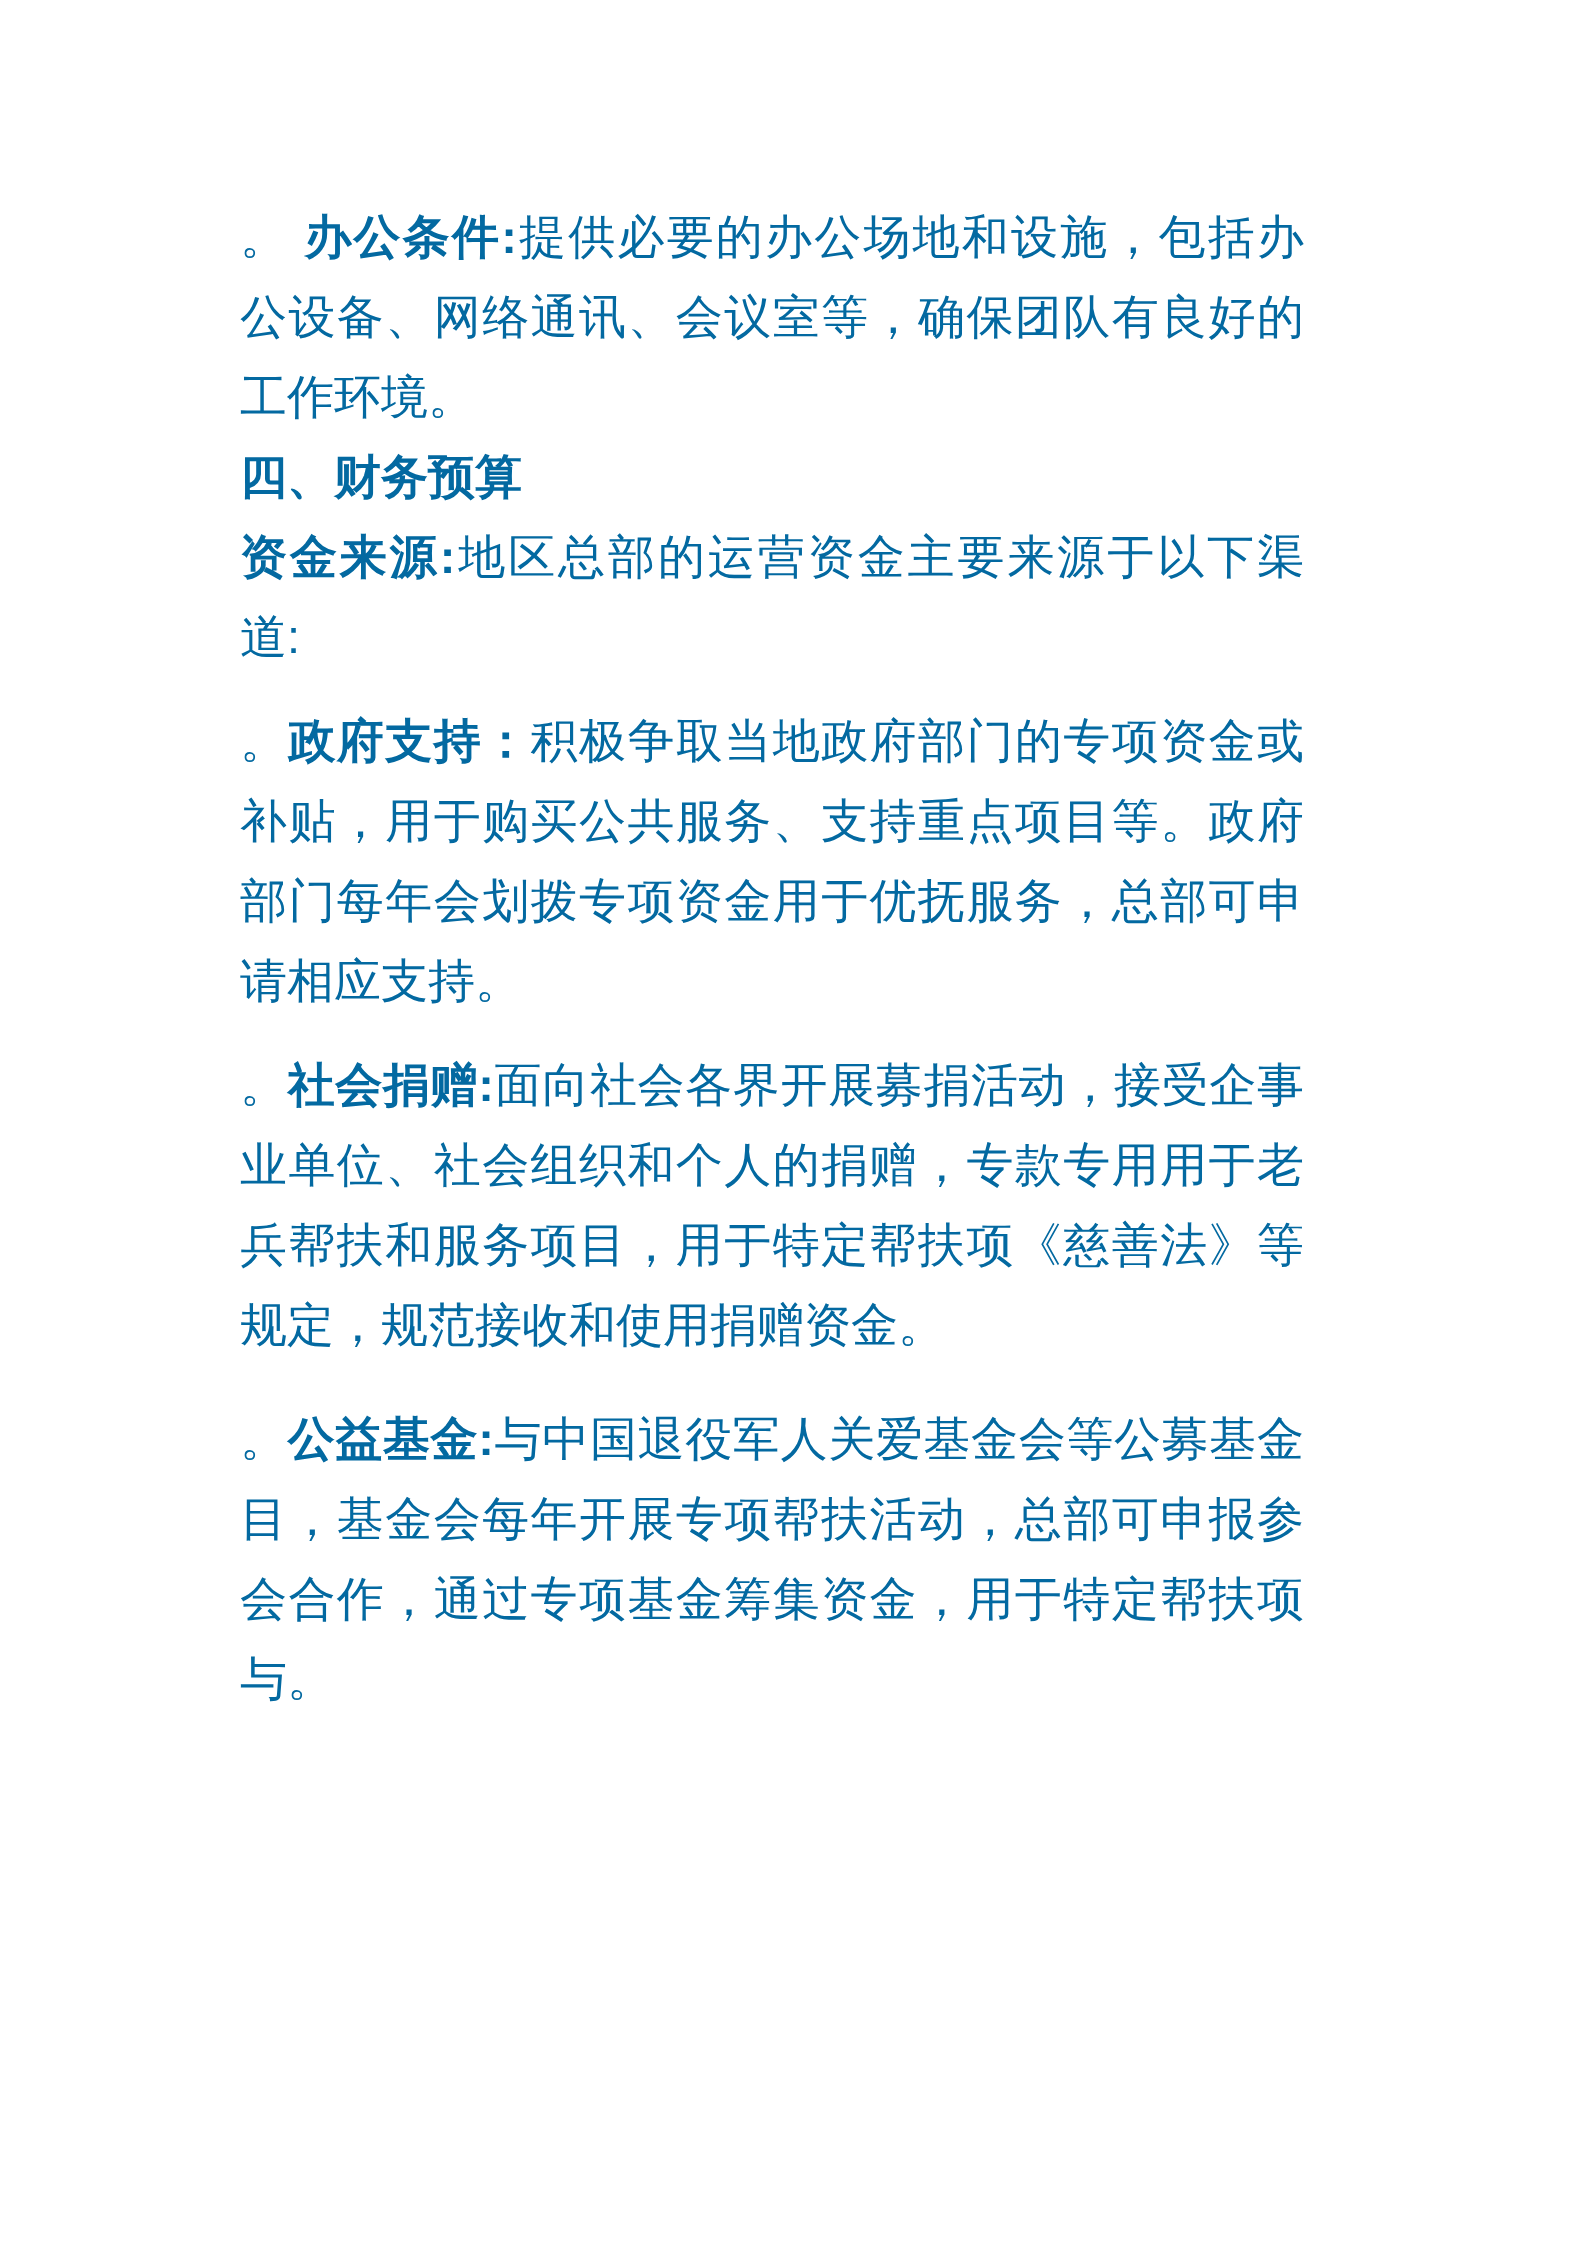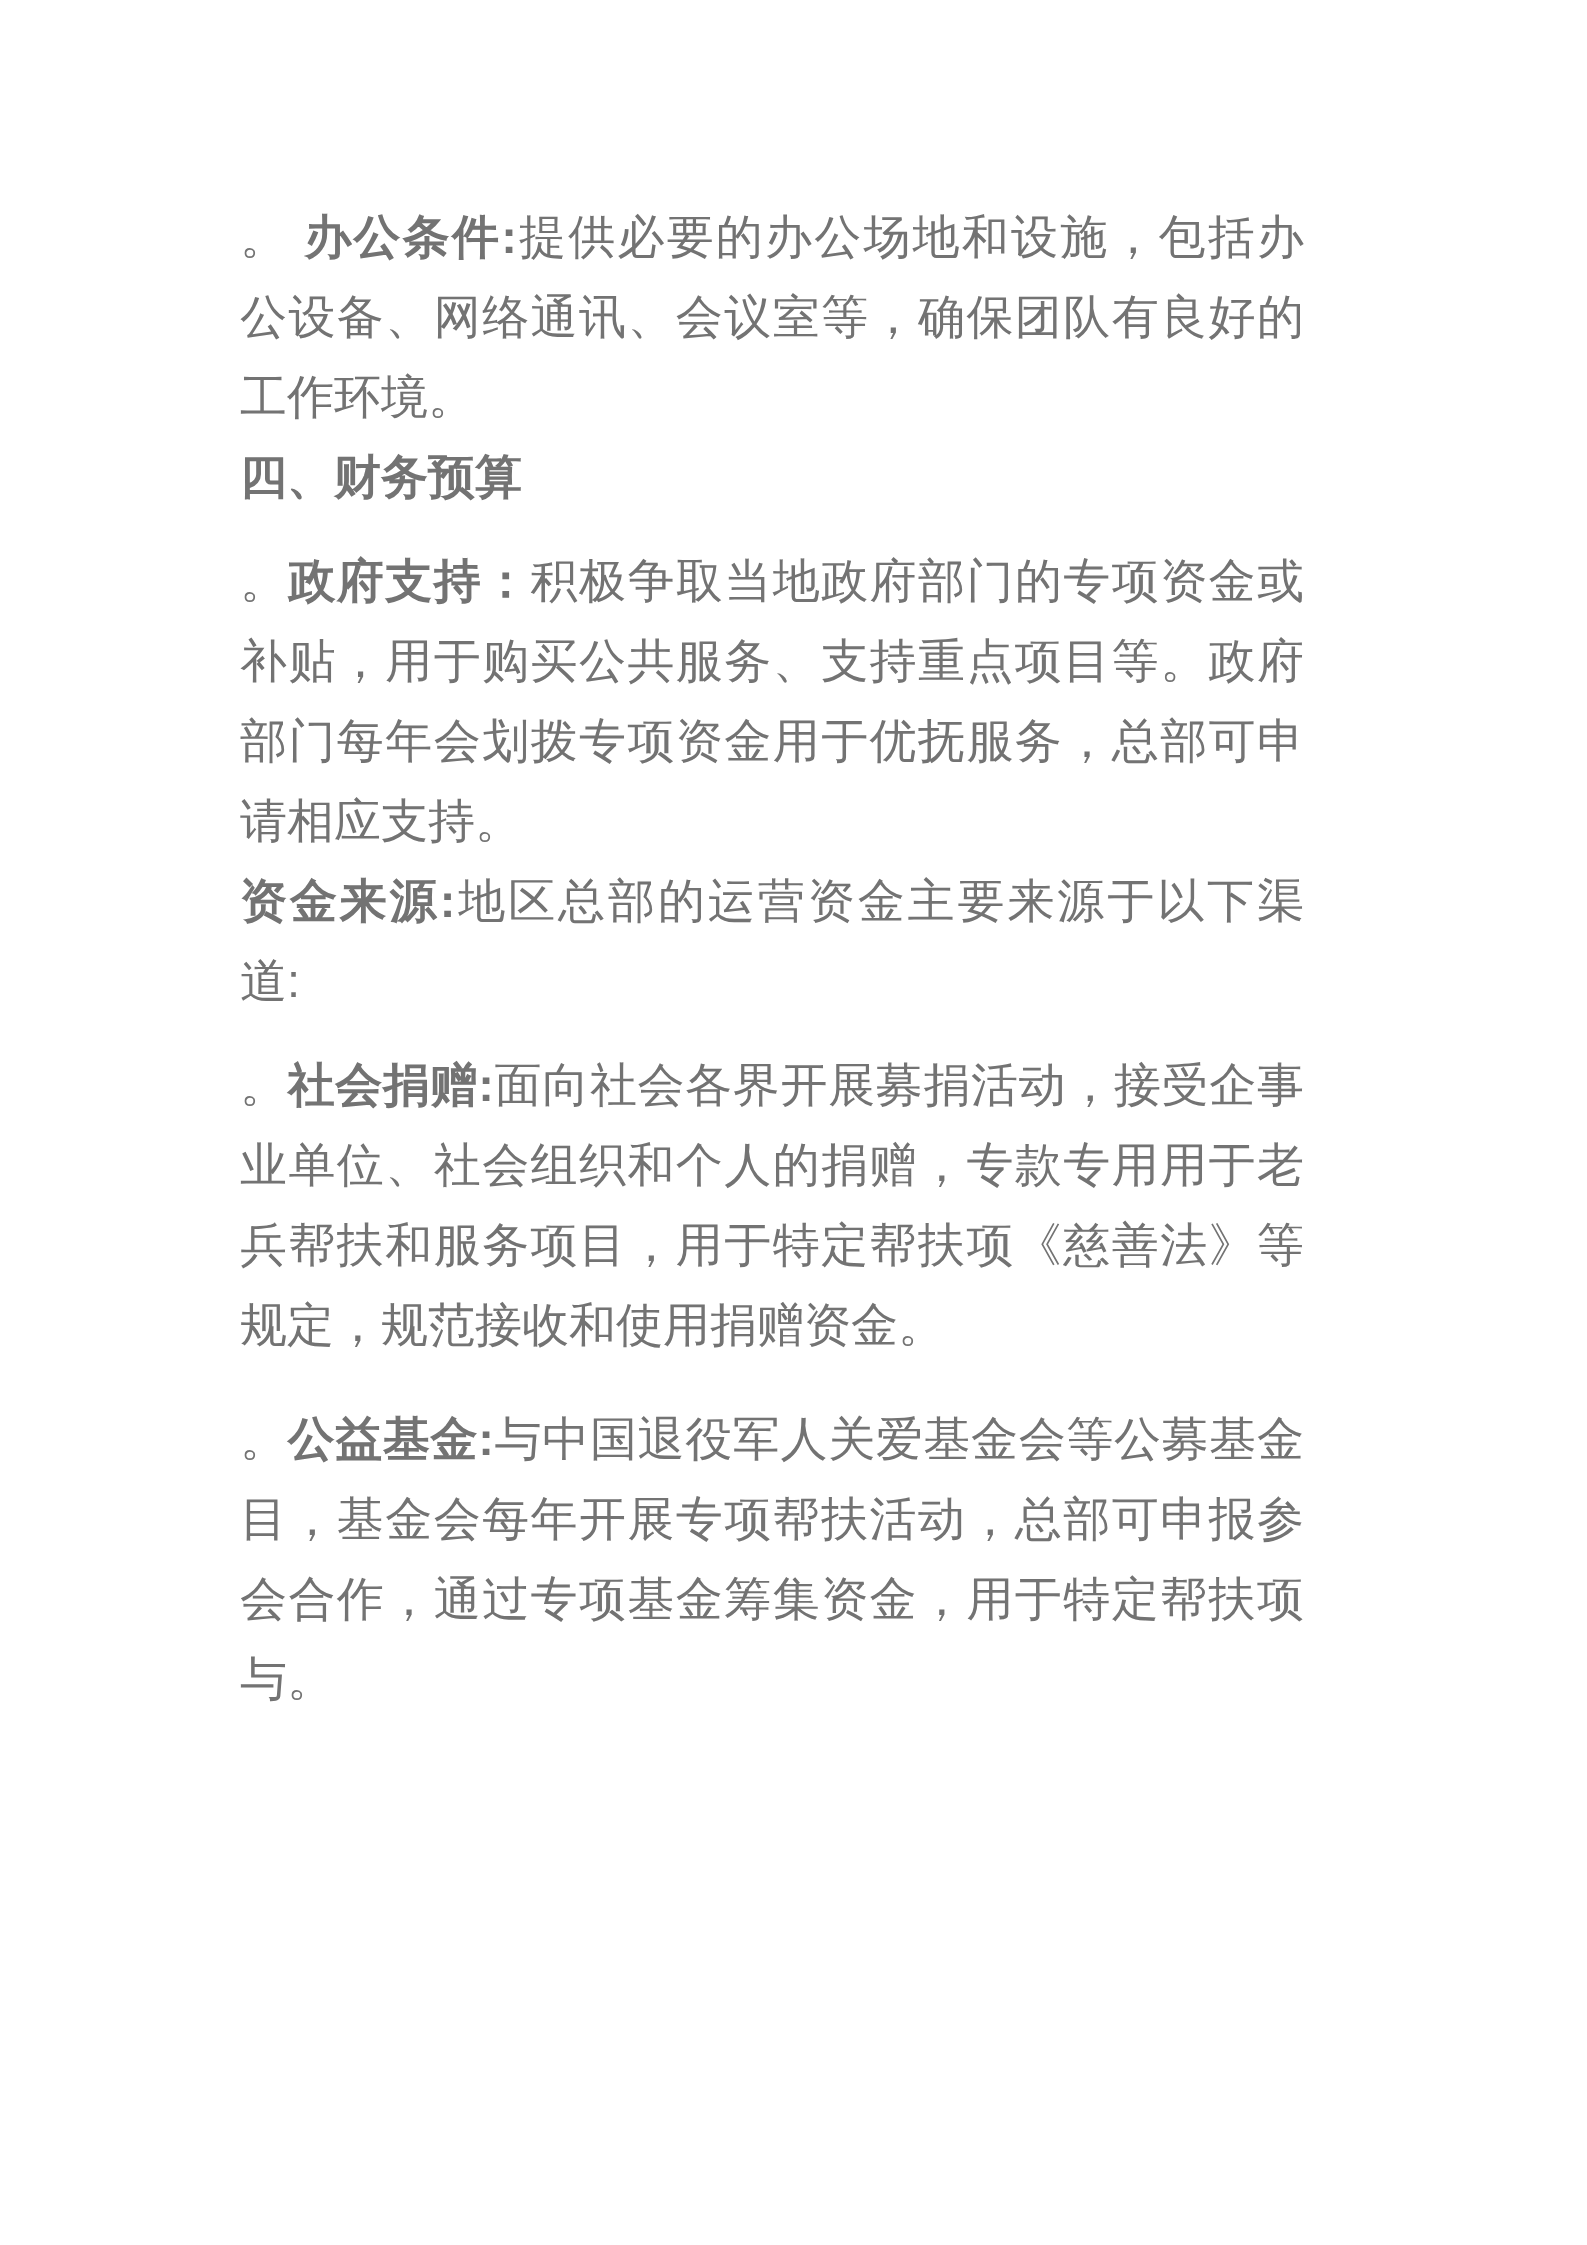--- a/index.html
+++ b/index.html
@@ -27,21 +27,21 @@
   }
   .paragraph {
     margin: 0;
     padding: 0;
   }
   .text-line {
     font-size: 47px;
     line-height: 80px;
     white-space: nowrap;
     letter-spacing: 0;
-    color: #737373;
+    color: #0369a1;
   }
   .text-line.full {
     white-space: normal;
     text-align: justify;
     text-align-last: justify;
   }
   .run-bold {
     font-weight: 700;
   }
   .tab-spacer {
@@ -61,29 +61,29 @@
 <div class="doc-page">
   <div class="doc-body" id="doc-body">
       <div class="paragraph" style="margin-top: 0px;">
         <div class="text-line full"><span class="run-regular">。</span><span class="tab-spacer"></span><span class="run-bold">办公条件:</span><span class="run-regular">提供必要的办公场地和设施，包括办</span></div>
         <div class="text-line full"><span class="run-regular">公设备、网络通讯、会议室等，确保团队有良好的</span></div>
         <div class="text-line"><span class="run-regular">工作环境。</span></div>
       </div>
       <div class="paragraph heading" style="margin-top: 0px;">
         <div class="text-line"><span class="run-bold">四、财务预算</span></div>
       </div>
+      <div class="paragraph" style="margin-top: 0px;">
+        <div class="text-line full"><span class="run-bold">资金来源:</span><span class="run-regular">地区总部的运营资金主要来源于以下渠</span></div>
+        <div class="text-line"><span class="run-regular">道:</span></div>
+      </div>
       <div class="paragraph" style="margin-top: 24px;">
         <div class="text-line full"><span class="run-regular">。</span><span class="run-bold">政府支持：</span><span class="run-regular">积极争取当地政府部门的专项资金或</span></div>
         <div class="text-line full"><span class="run-regular">补贴，用于购买公共服务、支持重点项目等。政府</span></div>
         <div class="text-line full"><span class="run-regular">部门每年会划拨专项资金用于优抚服务，总部可申</span></div>
         <div class="text-line"><span class="run-regular">请相应支持。</span></div>
-      </div>
-      <div class="paragraph" style="margin-top: 0px;">
-        <div class="text-line full"><span class="run-bold">资金来源:</span><span class="run-regular">地区总部的运营资金主要来源于以下渠</span></div>
-        <div class="text-line"><span class="run-regular">道:</span></div>
       </div>
       <div class="paragraph" style="margin-top: 24px;">
         <div class="text-line full"><span class="run-regular">。</span><span class="run-bold">社会捐赠:</span><span class="run-regular">面向社会各界开展募捐活动，接受企事</span></div>
         <div class="text-line full"><span class="run-regular">业单位、社会组织和个人的捐赠，专款专用用于老</span></div>
         <div class="text-line full"><span class="run-regular">兵帮扶和服务项目，用于特定帮扶项《慈善法》等</span></div>
         <div class="text-line"><span class="run-regular">规定，规范接收和使用捐赠资金。</span></div>
       </div>
       <div class="paragraph" style="margin-top: 34px;">
         <div class="text-line full"><span class="run-regular">。</span><span class="run-bold">公益基金:</span><span class="run-regular">与中国退役军人关爱基金会等公募基金</span></div>
         <div class="text-line full"><span class="run-regular">目，基金会每年开展专项帮扶活动，总部可申报参</span></div>

